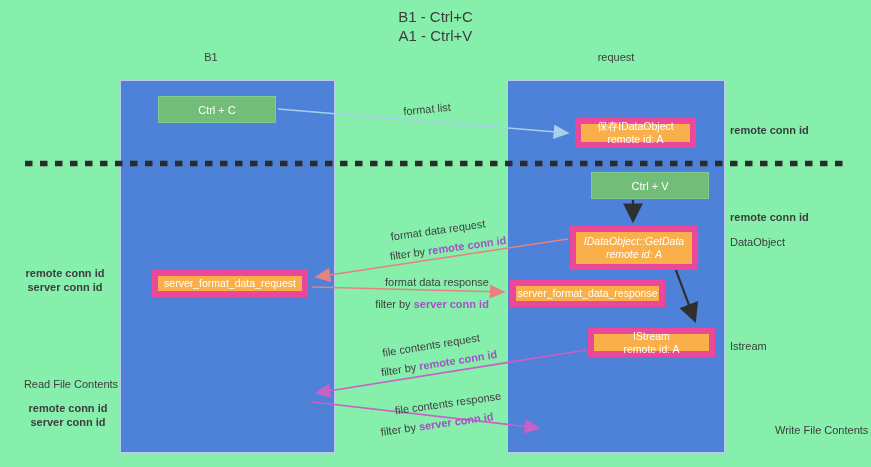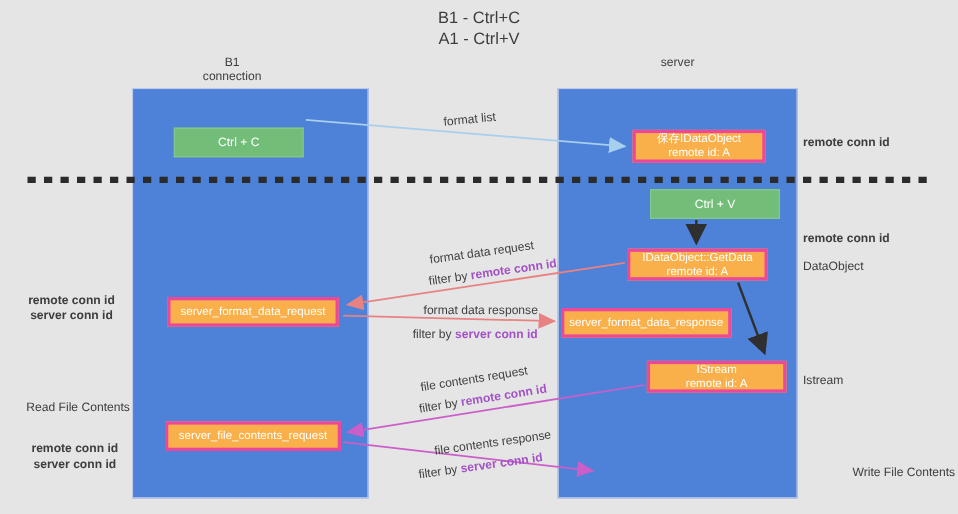--- a/index.html
+++ b/index.html
@@ -1,49 +1,48 @@
 <!DOCTYPE html>
 <html><head>
 <meta charset="utf-8">
 <style>
   html,body{margin:0;padding:0;}
   body{background:#f8f8f9;font-family:"Liberation Sans","DejaVu Sans",sans-serif;}
-  .canvas{position:relative;width:871px;height:467px;background:#e5e5e5;overflow:hidden;}
+  .canvas{position:relative;width:871px;height:467px;background:#86efac;overflow:hidden;}
   .abs{position:absolute;}
   .title{left:0;top:7px;width:871px;text-align:center;font-size:15px;line-height:19px;color:#3d3d3d;}
   .lane{background:#4d82d8;border:1px solid #bcc9ec;box-sizing:border-box;}
   .lane-header{text-align:center;font-size:11px;line-height:13px;color:#3d3d3d;}
   .node{box-sizing:border-box;display:flex;flex-direction:column;align-items:center;justify-content:center;
         color:#ffffff;text-align:center;white-space:nowrap;z-index:3;}
   .node.green{background:#72be79;border:1px solid #86c98c;font-size:11px;}
-  .node.orange{background:#f9b04a;border:3px solid #ec4899;font-size:10.5px;line-height:13px;}
+  .node.orange{background:#f9b04a;border:6px solid #ec4899;font-size:10.5px;line-height:13px;}
   .edge-label{z-index:3;white-space:nowrap;font-size:11px;color:#3f3f3f;transform-origin:center;}
   .hl-purple{color:#a352c6;font-weight:bold;}
   .hl-green{color:#6bbf6b;font-weight:bold;}
   .side-label{white-space:nowrap;font-size:11px;color:#3d3d3d;z-index:3;}
   .side-label.center{text-align:center;}
   svg.overlay{position:absolute;left:0;top:0;z-index:2;pointer-events:none;}
   .z1{z-index:1;}
 </style>
 </head>
 <body>
 
 <div class="canvas">
 
   <div class="abs title">
     <div>B1 - Ctrl+C</div>
     <div>A1 - Ctrl+V</div>
   </div>
 
   <div class="abs lane-header" style="left:146px;top:51px;width:130px;">
     <div>B1</div>
-    <div>connection</div>
   </div>
   <div class="abs lane-header" style="left:551px;top:51px;width:130px;">
-    <div>server</div>
+    <div>request</div>
   </div>
 
   <div class="abs lane z1" style="left:120px;top:80px;width:215px;height:373px;"></div>
   <div class="abs lane z1" style="left:507px;top:80px;width:218px;height:373px;"></div>
 
   <svg class="overlay" width="871" height="467" viewBox="0 0 871 467">
     <defs>
       <marker id="ar-blue" markerWidth="11" markerHeight="9" refX="9" refY="4.5" orient="auto">
         <path d="M0,0 L10,4.5 L0,9 z" fill="#a8cfee"></path>
         </marker>
@@ -68,54 +67,51 @@
 
     <line x1="568" y1="239" x2="316" y2="277" stroke="#e88282" stroke-width="1.6" marker-end="url(#ar-red)"></line>
 
     <line x1="312" y1="287" x2="504" y2="292" stroke="#e88282" stroke-width="1.6" marker-end="url(#ar-red)"></line>
 
     <line x1="586" y1="350" x2="316" y2="393" stroke="#cb5ec9" stroke-width="1.6" marker-end="url(#ar-mag)"></line>
 
     <line x1="312" y1="402" x2="539" y2="428" stroke="#cb5ec9" stroke-width="1.6" marker-end="url(#ar-mag)"></line>
   </svg>
 
-  <div class="abs node green" style="left:158px;top:96px;width:118px;height:27px;margin-top:20px;">
+  <div class="abs node green" style="left:158px;top:96px;width:118px;height:27px;">
     <div>Ctrl + C</div>
   </div>
 
   <div class="abs node orange" style="left:575px;top:118px;width:121px;height:30px;">
     <div>保存IDataObject</div>
     <div>remote id: A</div>
   </div>
 
   <div class="abs node green" style="left:591px;top:172px;width:118px;height:27px;">
     <div>Ctrl + V</div>
   </div>
 
-  <div class="abs node orange" style="left:570px;top:226px;width:128px;height:29px;">
+  <div class="abs node orange" style="left:570px;top:226px;width:128px;height:44px;font-style:italic;">
     <div>IDataObject::GetData</div>
     <div>remote id: A</div>
   </div>
 
   <div class="abs node orange" style="left:152px;top:270px;width:156px;height:27px;">
     <div>server_format_data_request</div>
   </div>
 
   <div class="abs node orange" style="left:510px;top:280px;width:155px;height:27px;">
     <div>server_format_data_response</div>
   </div>
 
   <div class="abs node orange" style="left:588px;top:328px;width:127px;height:29px;">
     <div>IStream</div>
     <div>remote id: A</div>
   </div>
 
-  <div class="abs node orange" style="left:150px;top:383px;width:160px;height:27px;">
-    <div>server_file_contents_request</div>
-  </div>
 
 
   <div class="abs edge-label" style="left:427px;top:109px;transform:translate(-50%,-50%) rotate(-5.5deg);">format list</div>
 
   <div class="abs edge-label" style="left:438px;top:230px;transform:translate(-50%,-50%) rotate(-8deg);">format data request</div>
   <div class="abs edge-label" style="left:448px;top:248px;transform:translate(-50%,-50%) rotate(-8deg);">
     <span>filter by</span>
     <span class="hl-purple">remote conn id</span>
   </div>
 
@@ -138,17 +134,17 @@
   </div>
 
   <div class="abs side-label hl-purple" style="left:730px;top:124px;">remote conn id</div>
   <div class="abs side-label hl-purple" style="left:730px;top:211px;">remote conn id</div>
   <div class="abs side-label" style="left:730px;top:236px;">DataObject</div>
   <div class="abs side-label" style="left:730px;top:340px;">Istream</div>
   <div class="abs side-label" style="left:735px;top:424px;margin-left:40px;">Write File Contents</div>
 
   <div class="abs side-label hl-purple center" style="left:5px;top:267px;width:120px;">remote conn id</div>
   <div class="abs side-label hl-green center" style="left:5px;top:281px;width:120px;">server conn id</div>
-  <div class="abs side-label center" style="left:8px;top:365px;width:126px;">Read File Contents</div>
+  <div class="abs side-label center" style="left:8px;top:378px;width:126px;">Read File Contents</div>
   <div class="abs side-label hl-purple center" style="left:8px;top:402px;width:120px;">remote conn id</div>
   <div class="abs side-label hl-green center" style="left:8px;top:416px;width:120px;">server conn id</div>
 
 </div>
 
 </body></html>

